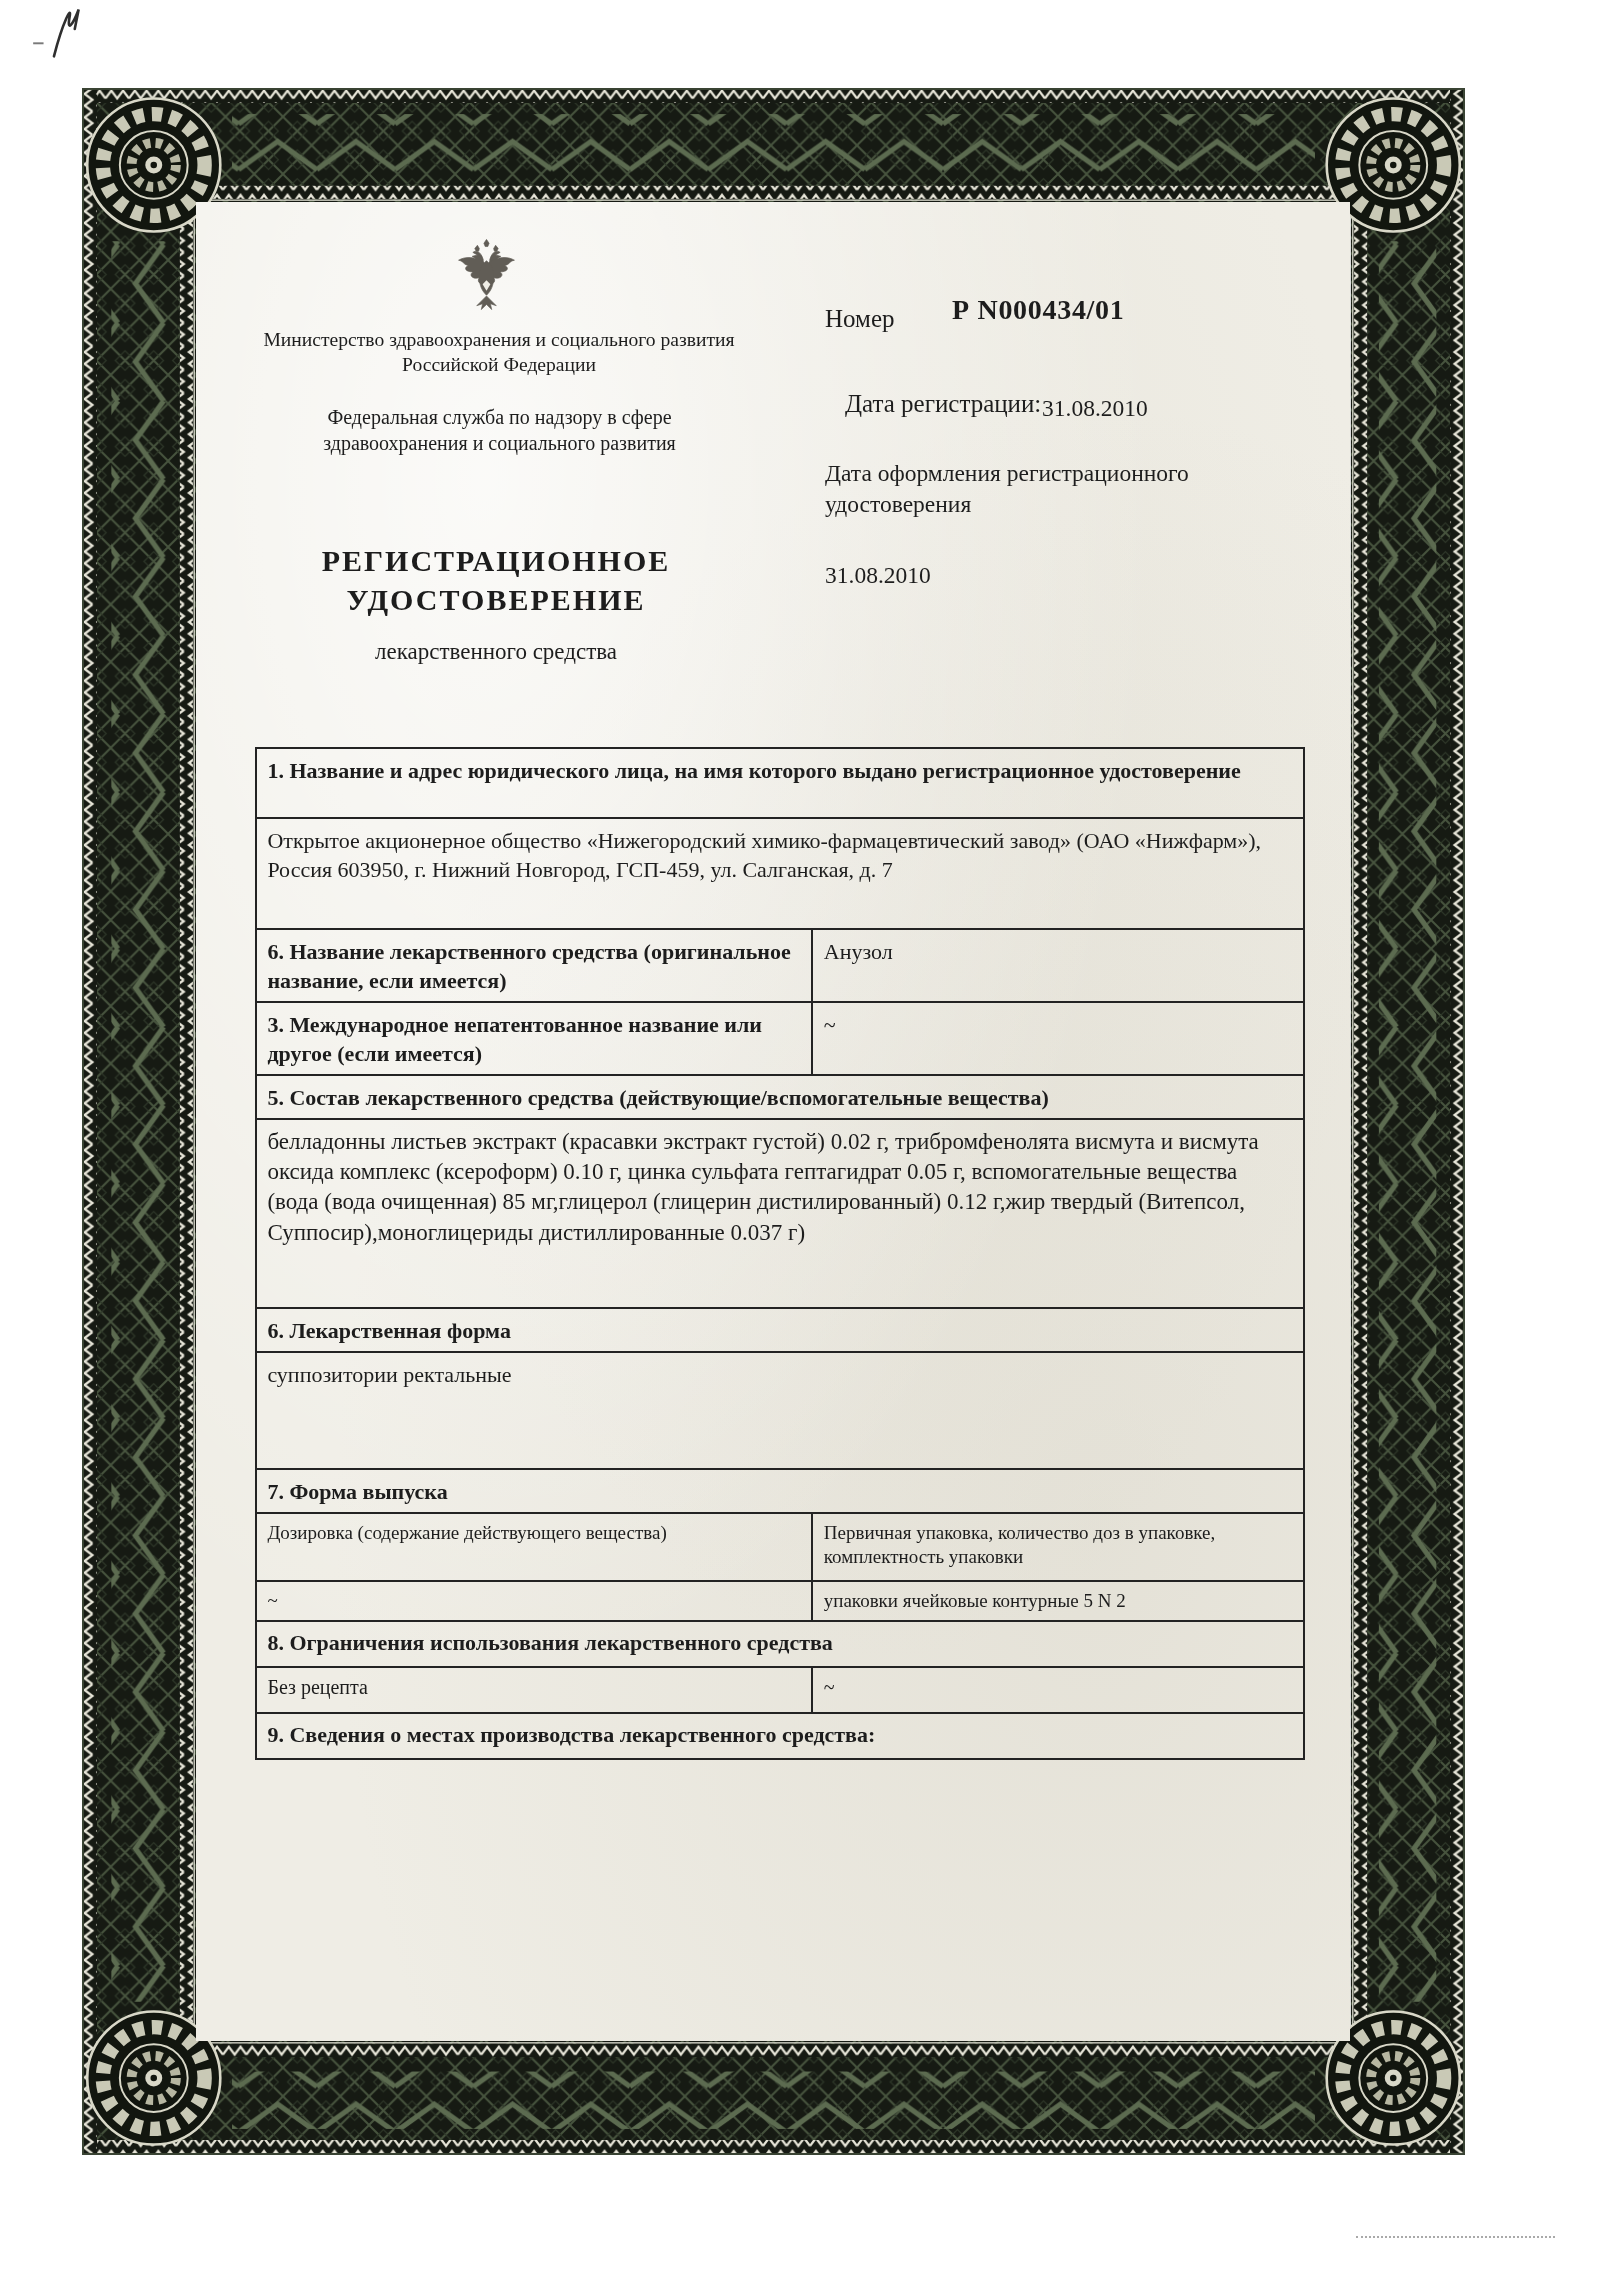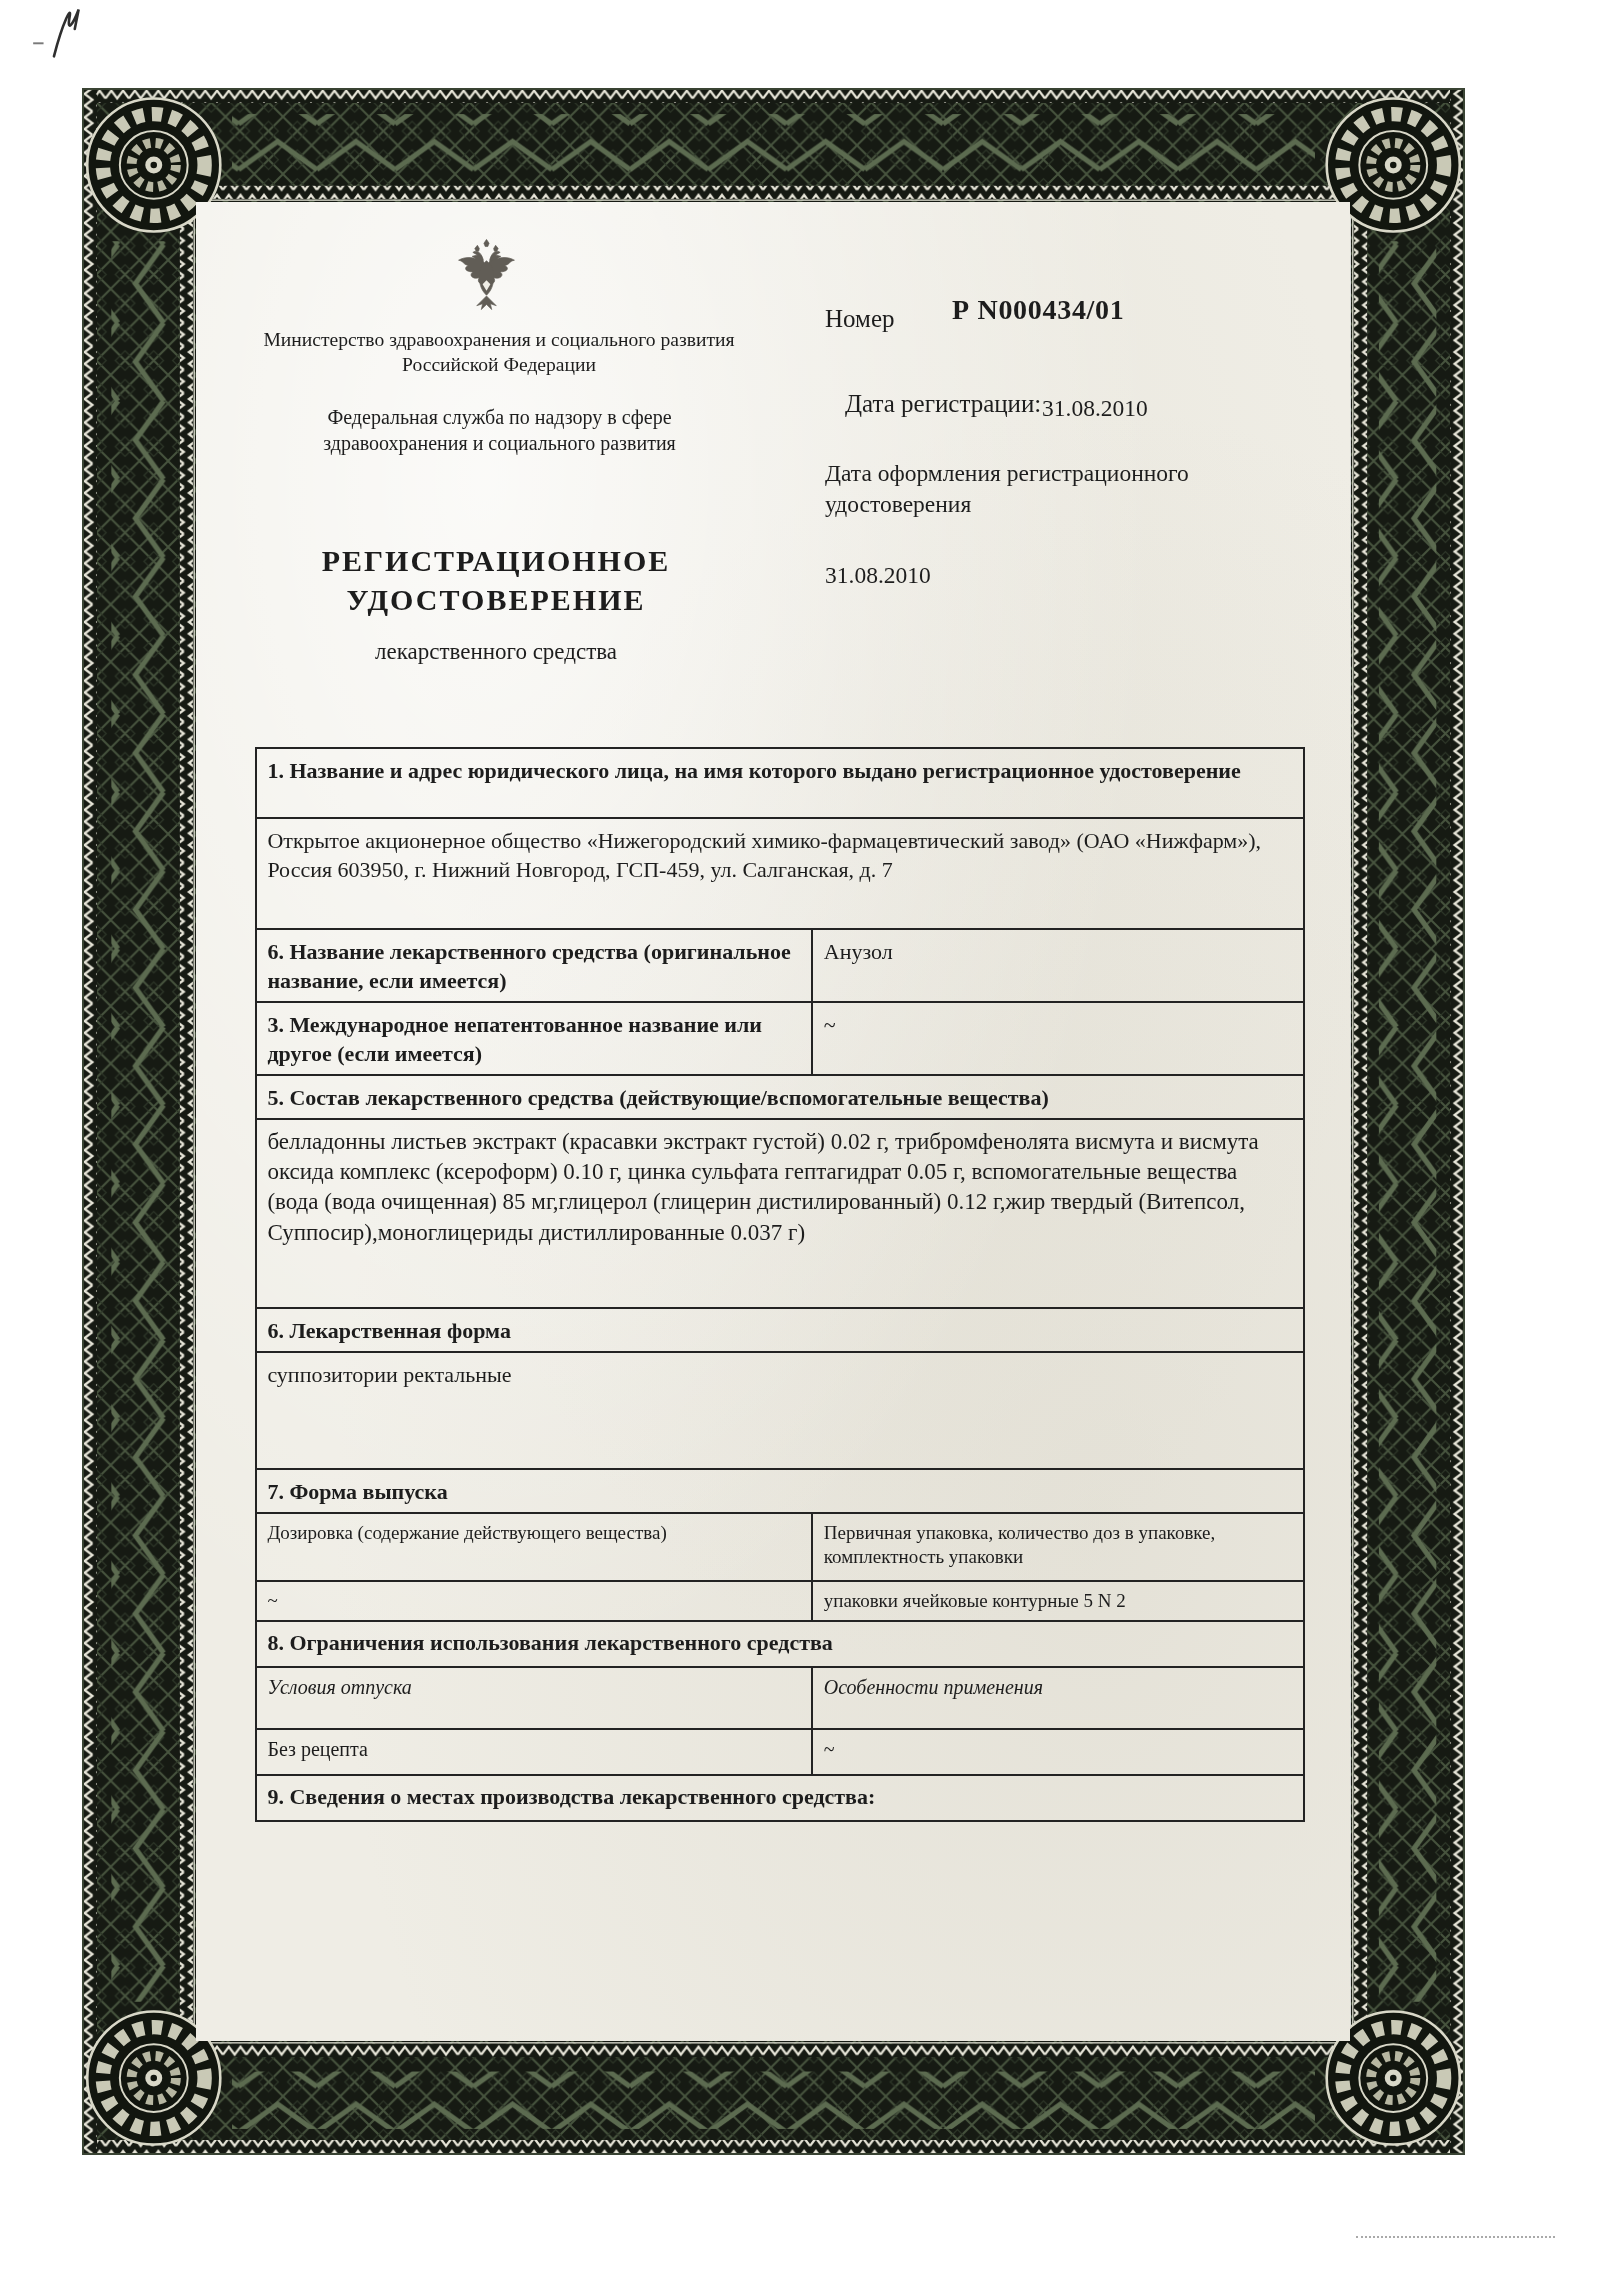--- a/index.html
+++ b/index.html
@@ -196,24 +196,20 @@
         <div class="cell cell-r small">Первичная упаковка, количество доз в упаковке, комплектность упаковки</div>
       </div>
       <div class="row cols" style="min-height:37px">
         <div class="cell small">~</div>
         <div class="cell cell-r small">упаковки ячейковые контурные 5 N 2</div>
       </div>
 
       <div class="row" style="min-height:46px">
         <div class="cell b">8. Ограничения использования лекарственного средства</div>
       </div>
-      <div class="row cols" style="min-height:62px">
-        <div class="cell i it31">Условия отпуска</div>
-        <div class="cell cell-r i it31">Особенности применения</div>
-      </div>
       <div class="row cols" style="min-height:46px">
         <div class="cell it31">Без рецепта</div>
         <div class="cell cell-r it31">~</div>
       </div>
 
       <div class="row" style="min-height:46px">
         <div class="cell b">9. Сведения о местах производства лекарственного средства:</div>
       </div>
 
     </div>

